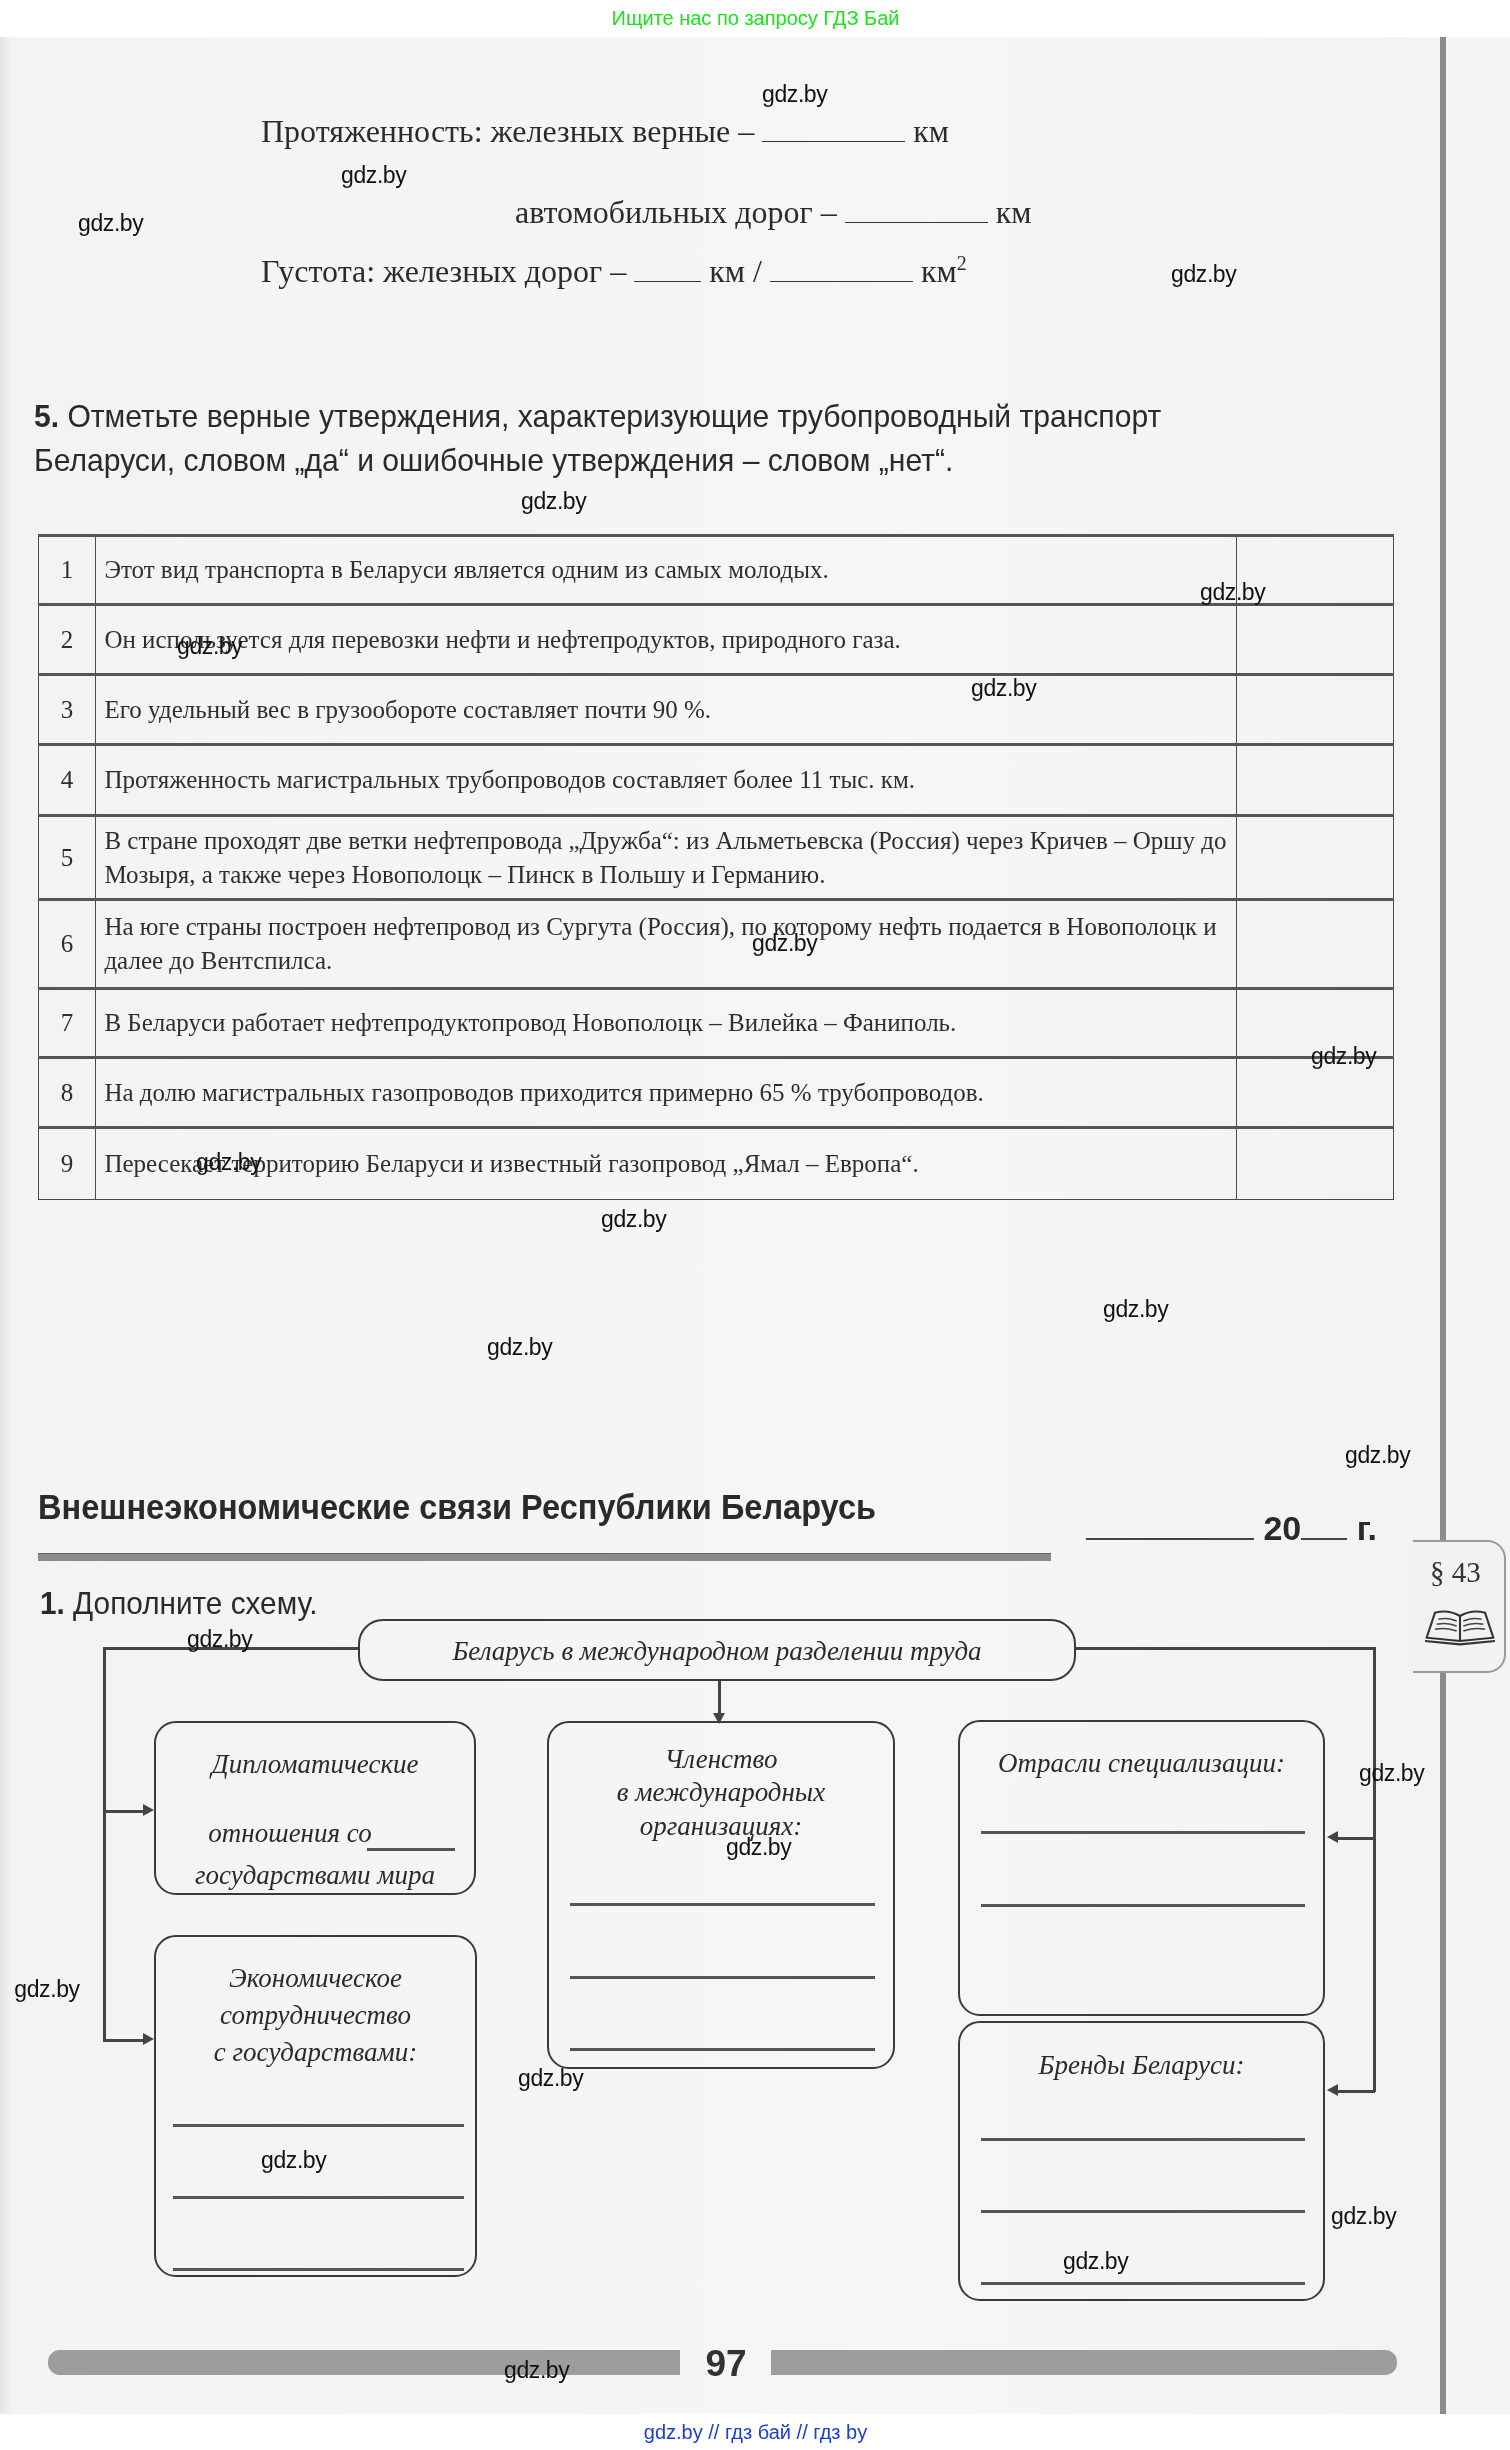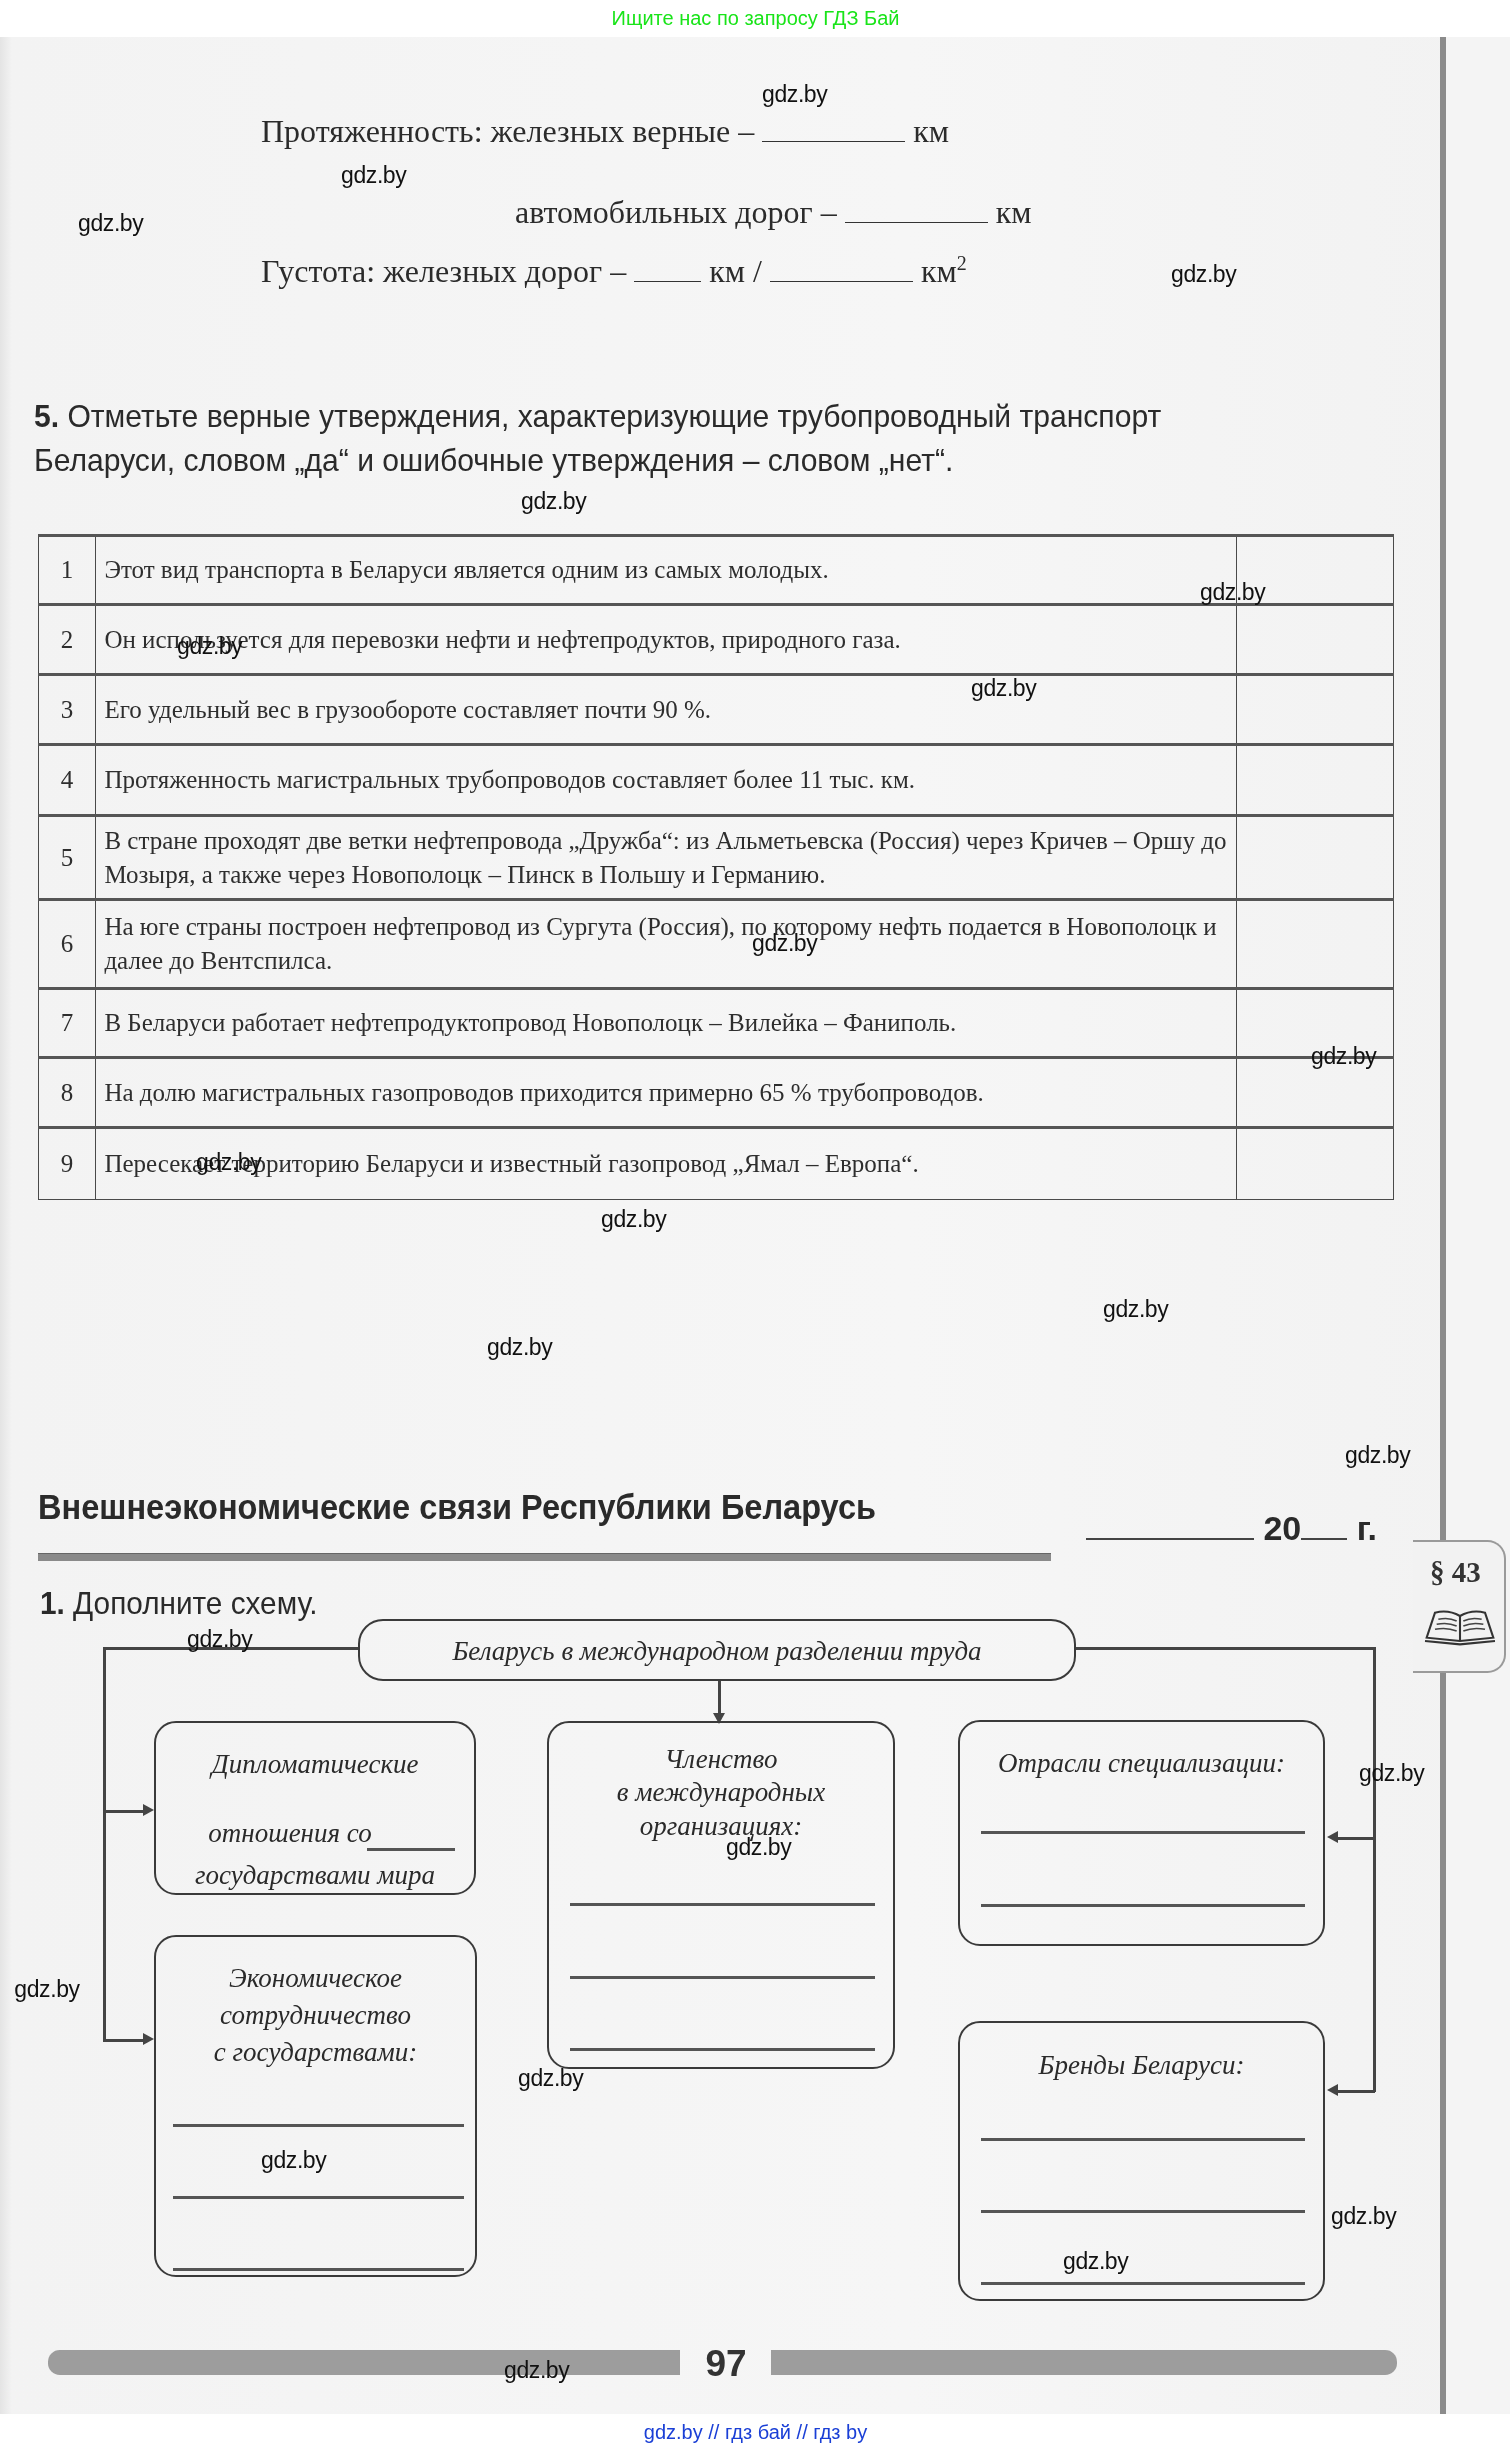--- a/index.html
+++ b/index.html
@@ -31,21 +31,21 @@
   table.statements td.num { width: 57px; text-align: center; }
   table.statements td.text { padding: 5px 8.4px; line-height: 34px; }
   table.statements td.answer { width: 157px; }
 
   .section-title { position: absolute; left: 38px; top: 1450px; font-family: "Liberation Sans", sans-serif; font-weight: bold; font-size: 35px; color: #2a2a2a; transform: scaleX(0.93); transform-origin: left; white-space: nowrap; }
   .section-rule { position: absolute; left: 38px; top: 1516px; width: 1013px; height: 7.6px; background: #8a8a8a; border-top: 1.7px solid #666; }
   .year-field { position: absolute; left: 1086px; top: 1472px; font-family: "Liberation Sans", sans-serif; font-weight: bold; font-size: 34px; color: #2a2a2a; white-space: nowrap; }
   .year-field .blank { width: 168px; border-bottom: 2.5px solid #444; }
   .year-field .blank.short { width: 46px; }
 
-  .para-tab { position: absolute; left: 1413px; top: 1503px; width: 93px; height: 133px; background: #f2f2f2; border: 2.5px solid #9a9a9a; border-left: none; border-radius: 0 18.5px 18.5px 0; font-weight: bold; }
+  .para-tab { position: absolute; left: 1413px; top: 1503px; width: 93px; height: 133px; background: #f2f2f2; border: 2.5px solid #9a9a9a; border-left: none; border-radius: 0 18.5px 18.5px 0; }
   .para-tab .para-num { position: absolute; left: 17px; top: 13.5px; font-family: "Liberation Serif", serif; font-size: 29px; color: #333; white-space: nowrap; }
   .para-tab svg { position: absolute; left: 10px; top: 64px; }
 
   .subtask { position: absolute; left: 40px; top: 1548px; font-family: "Liberation Sans", sans-serif; font-size: 32px; color: #2a2a2a; transform: scaleX(0.93); transform-origin: left; white-space: nowrap; }
   .subtask b { font-weight: bold; }
 
   .box { position: absolute; border: 2.5px solid #3a3a3a; border-radius: 22px; background: transparent; font-family: "Liberation Serif", serif; font-size: 27px; color: #2a2a2a; font-style: italic; }
   .box .label { position: absolute; left: 0; width: 100%; text-align: center; line-height: 34px; }
   .box .line { position: absolute; height: 2.5px; background: #555; }
   .conn { position: absolute; background: #444; }
@@ -202,21 +202,21 @@
 
   <div class="box" style="left:547px; top:1684px; width:348px; height:348px;">
     <div class="label" style="top:18.5px;">Членство</div>
     <div class="label" style="top:52px;">в международных</div>
     <div class="label" style="top:86px;">организациях:</div>
     <div class="line" style="left:21px; top:180px; width:305px;"></div>
     <div class="line" style="left:21px; top:253px; width:305px;"></div>
     <div class="line" style="left:21px; top:325px; width:305px;"></div>
   </div>
 
-  <div class="box" style="left:958px; top:1683px; width:367px; height:226px;">
+  <div class="box" style="left:958px; top:1683px; width:367px; height:296px;">
     <div class="label" style="top:23.6px;">Отрасли специализации:</div>
     <div class="line" style="left:21px; top:109px; width:324px;"></div>
     <div class="line" style="left:21px; top:182px; width:324px;"></div>
 
   </div>
 
   <div class="box" style="left:958px; top:1984px; width:367px; height:280px;">
     <div class="label" style="top:25px;">Бренды Беларуси:</div>
     <div class="line" style="left:21px; top:115px; width:324px;"></div>
     <div class="line" style="left:21px; top:187px; width:324px;"></div>

